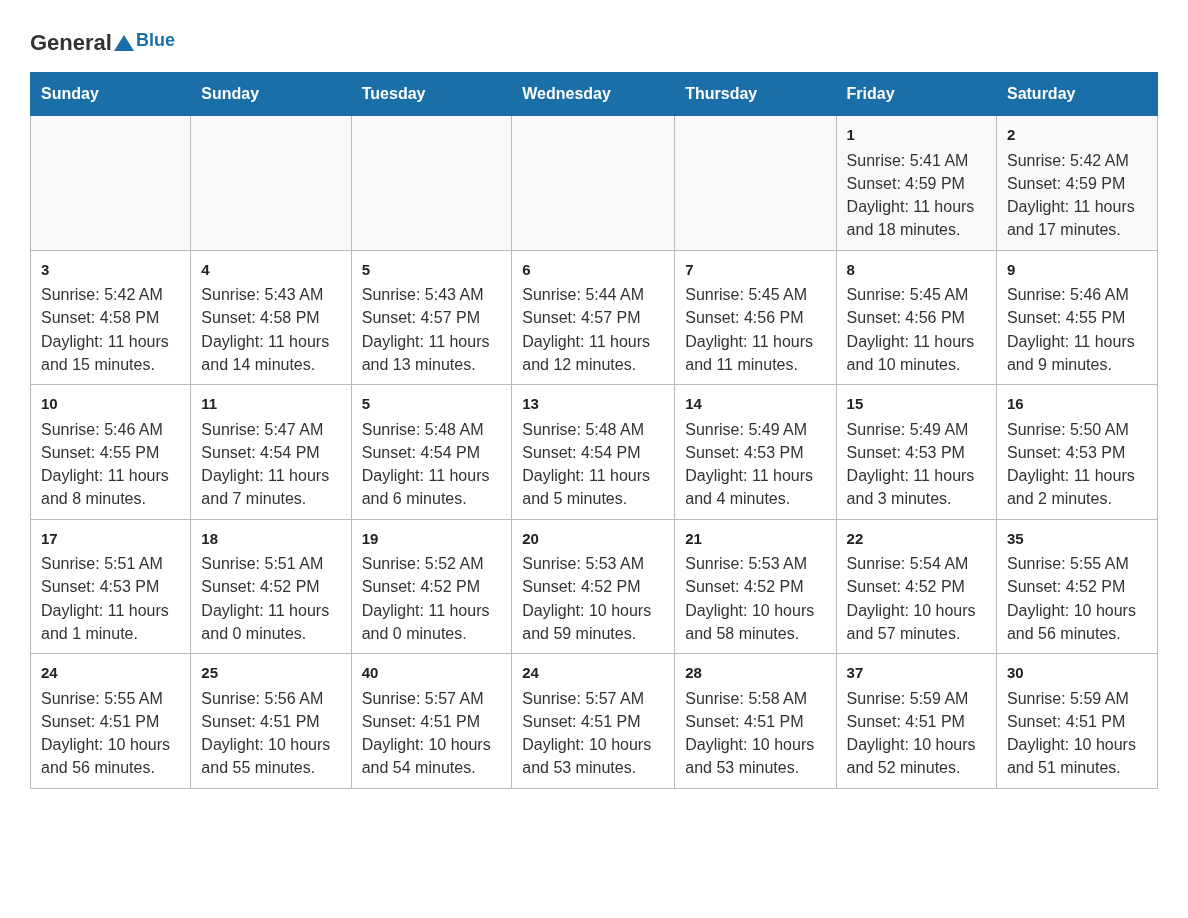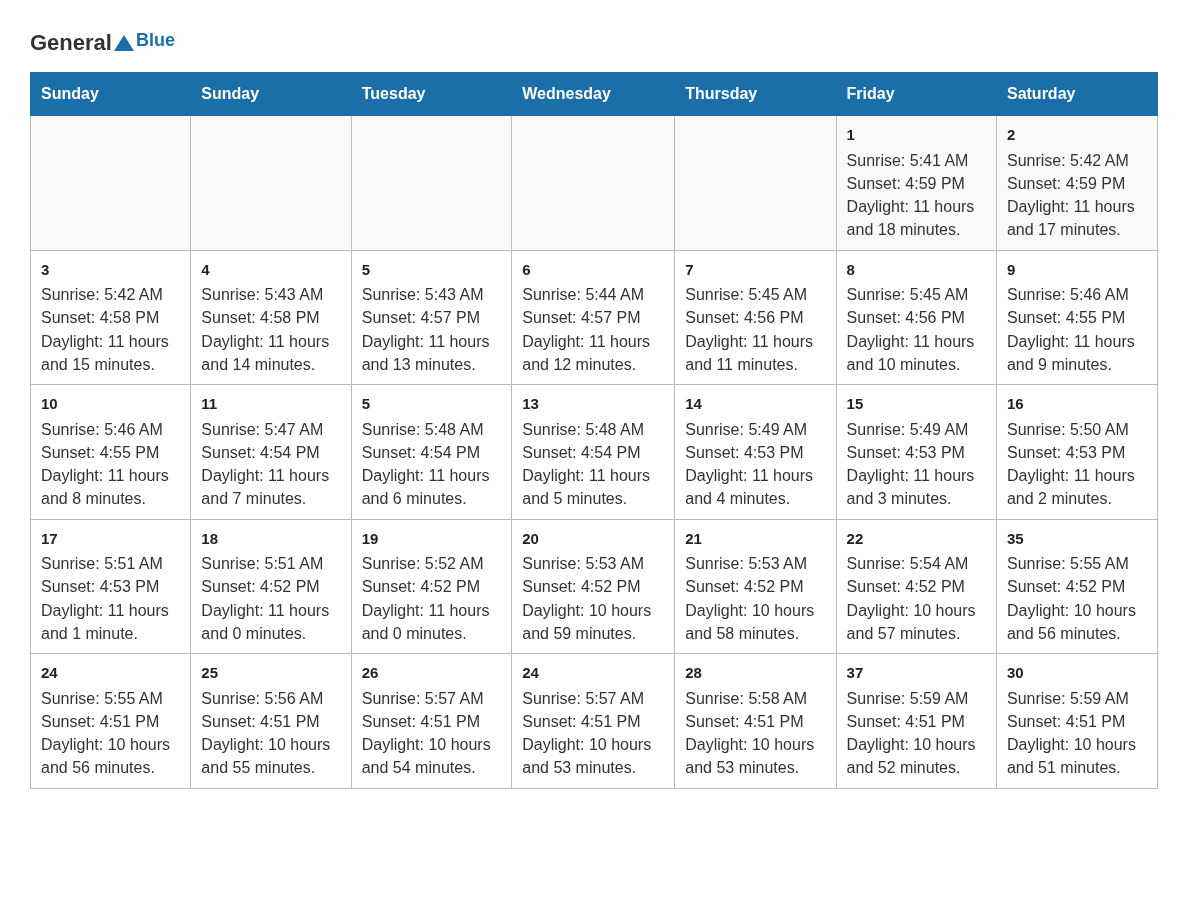--- a/index.html
+++ b/index.html
@@ -154,20 +154,20 @@
         <td><span class="day-num">18</span><span class="day-info">Sunrise: 5:51 AM<br>Sunset: 4:52 PM<br>Daylight: 11 hours and 0 minutes.</span></td>
         <td><span class="day-num">19</span><span class="day-info">Sunrise: 5:52 AM<br>Sunset: 4:52 PM<br>Daylight: 11 hours and 0 minutes.</span></td>
         <td><span class="day-num">20</span><span class="day-info">Sunrise: 5:53 AM<br>Sunset: 4:52 PM<br>Daylight: 10 hours and 59 minutes.</span></td>
         <td><span class="day-num">21</span><span class="day-info">Sunrise: 5:53 AM<br>Sunset: 4:52 PM<br>Daylight: 10 hours and 58 minutes.</span></td>
         <td><span class="day-num">22</span><span class="day-info">Sunrise: 5:54 AM<br>Sunset: 4:52 PM<br>Daylight: 10 hours and 57 minutes.</span></td>
         <td><span class="day-num">35</span><span class="day-info">Sunrise: 5:55 AM<br>Sunset: 4:52 PM<br>Daylight: 10 hours and 56 minutes.</span></td>
       </tr>
       <tr>
         <td><span class="day-num">24</span><span class="day-info">Sunrise: 5:55 AM<br>Sunset: 4:51 PM<br>Daylight: 10 hours and 56 minutes.</span></td>
         <td><span class="day-num">25</span><span class="day-info">Sunrise: 5:56 AM<br>Sunset: 4:51 PM<br>Daylight: 10 hours and 55 minutes.</span></td>
-        <td><span class="day-num">26</span><span class="day-info">Sunrise: 5:57 AM<br>Sunset: 4:51 PM<br>Daylight: 10 hours and 54 minutes.</span></td>
+        <td><span class="day-num">40</span><span class="day-info">Sunrise: 5:57 AM<br>Sunset: 4:51 PM<br>Daylight: 10 hours and 54 minutes.</span></td>
         <td><span class="day-num">24</span><span class="day-info">Sunrise: 5:57 AM<br>Sunset: 4:51 PM<br>Daylight: 10 hours and 53 minutes.</span></td>
         <td><span class="day-num">28</span><span class="day-info">Sunrise: 5:58 AM<br>Sunset: 4:51 PM<br>Daylight: 10 hours and 53 minutes.</span></td>
         <td><span class="day-num">37</span><span class="day-info">Sunrise: 5:59 AM<br>Sunset: 4:51 PM<br>Daylight: 10 hours and 52 minutes.</span></td>
         <td><span class="day-num">30</span><span class="day-info">Sunrise: 5:59 AM<br>Sunset: 4:51 PM<br>Daylight: 10 hours and 51 minutes.</span></td>
       </tr>
     </tbody>
 </table>
 
 </body></html>

